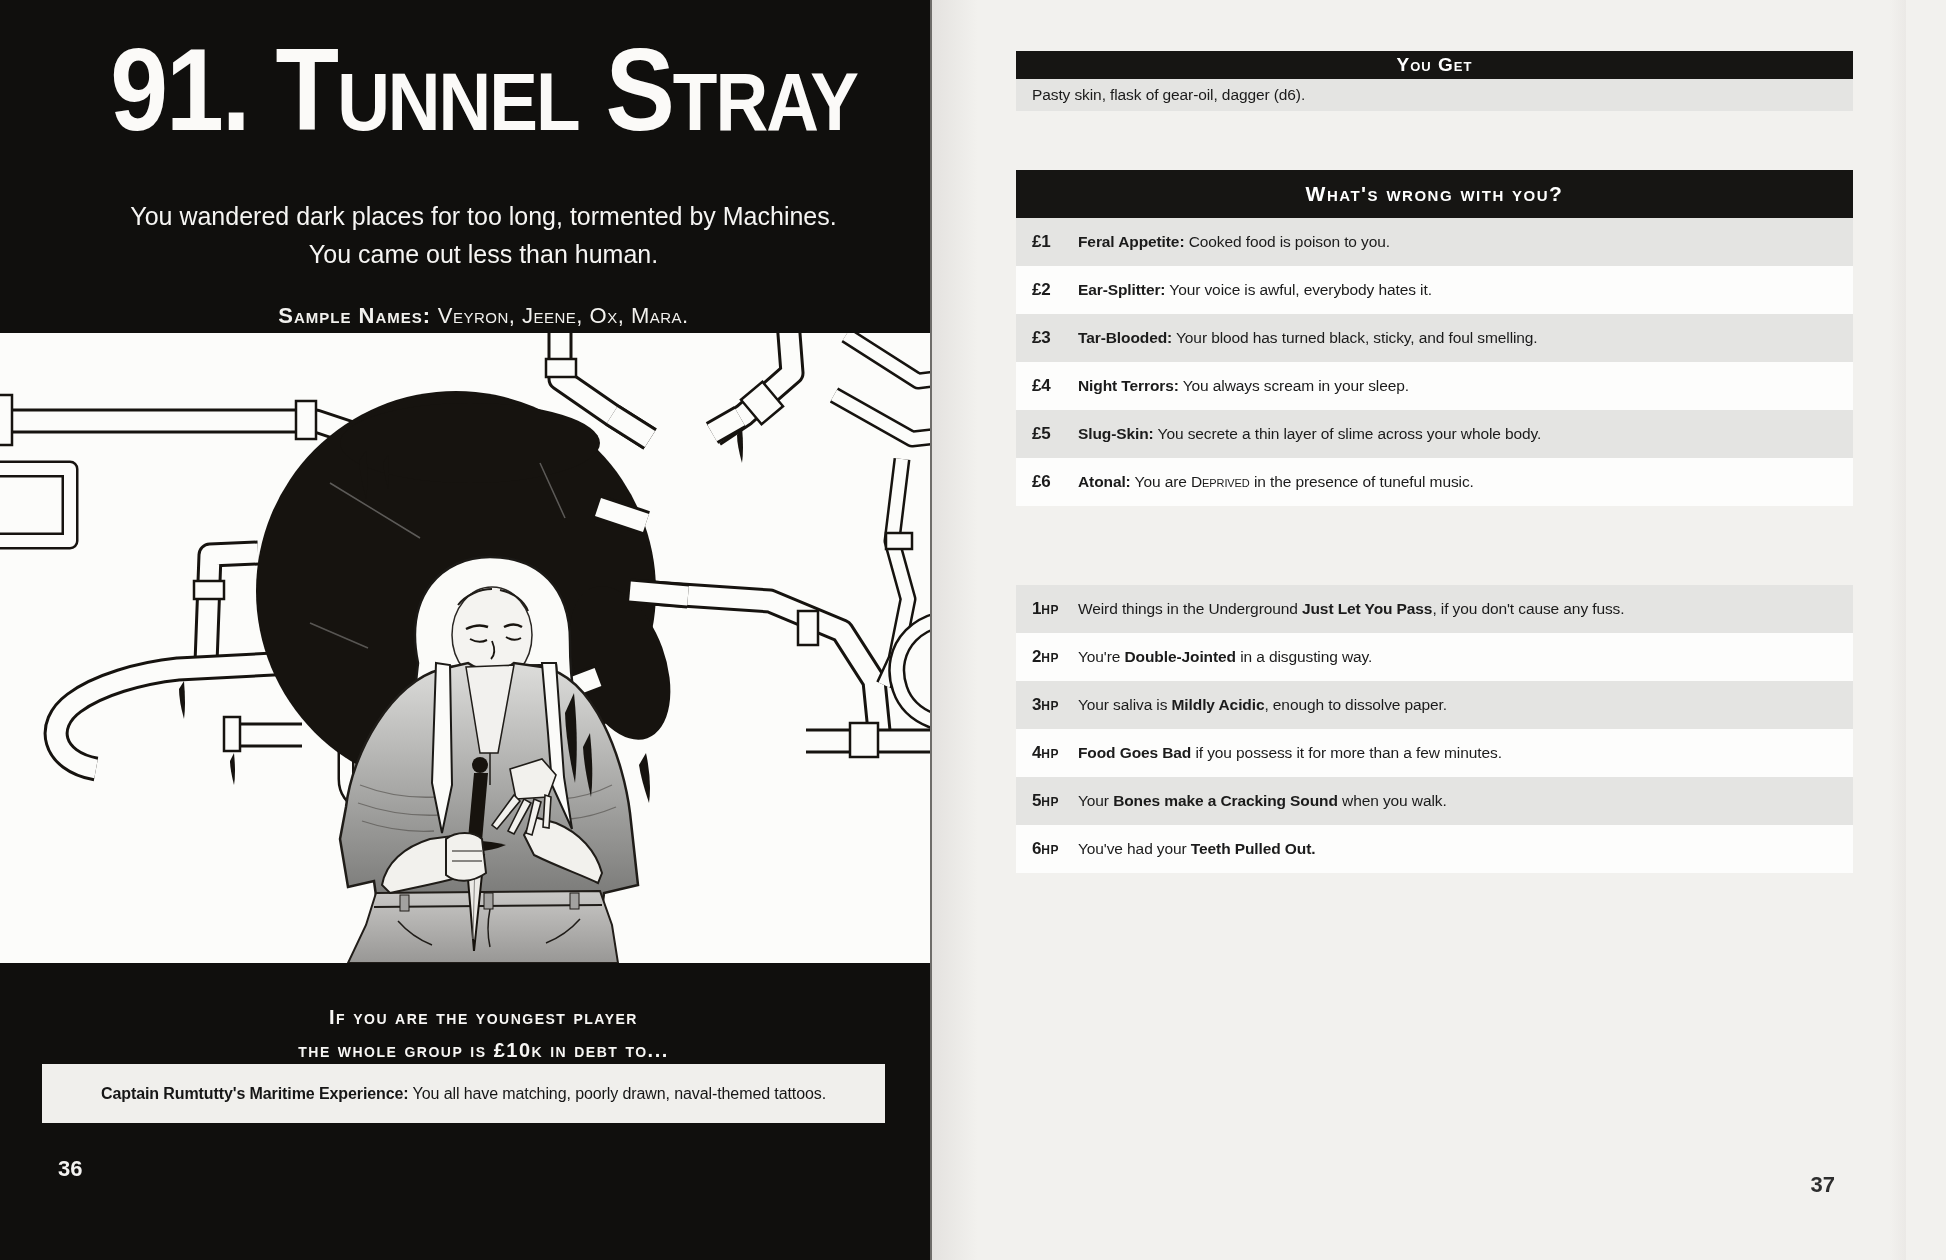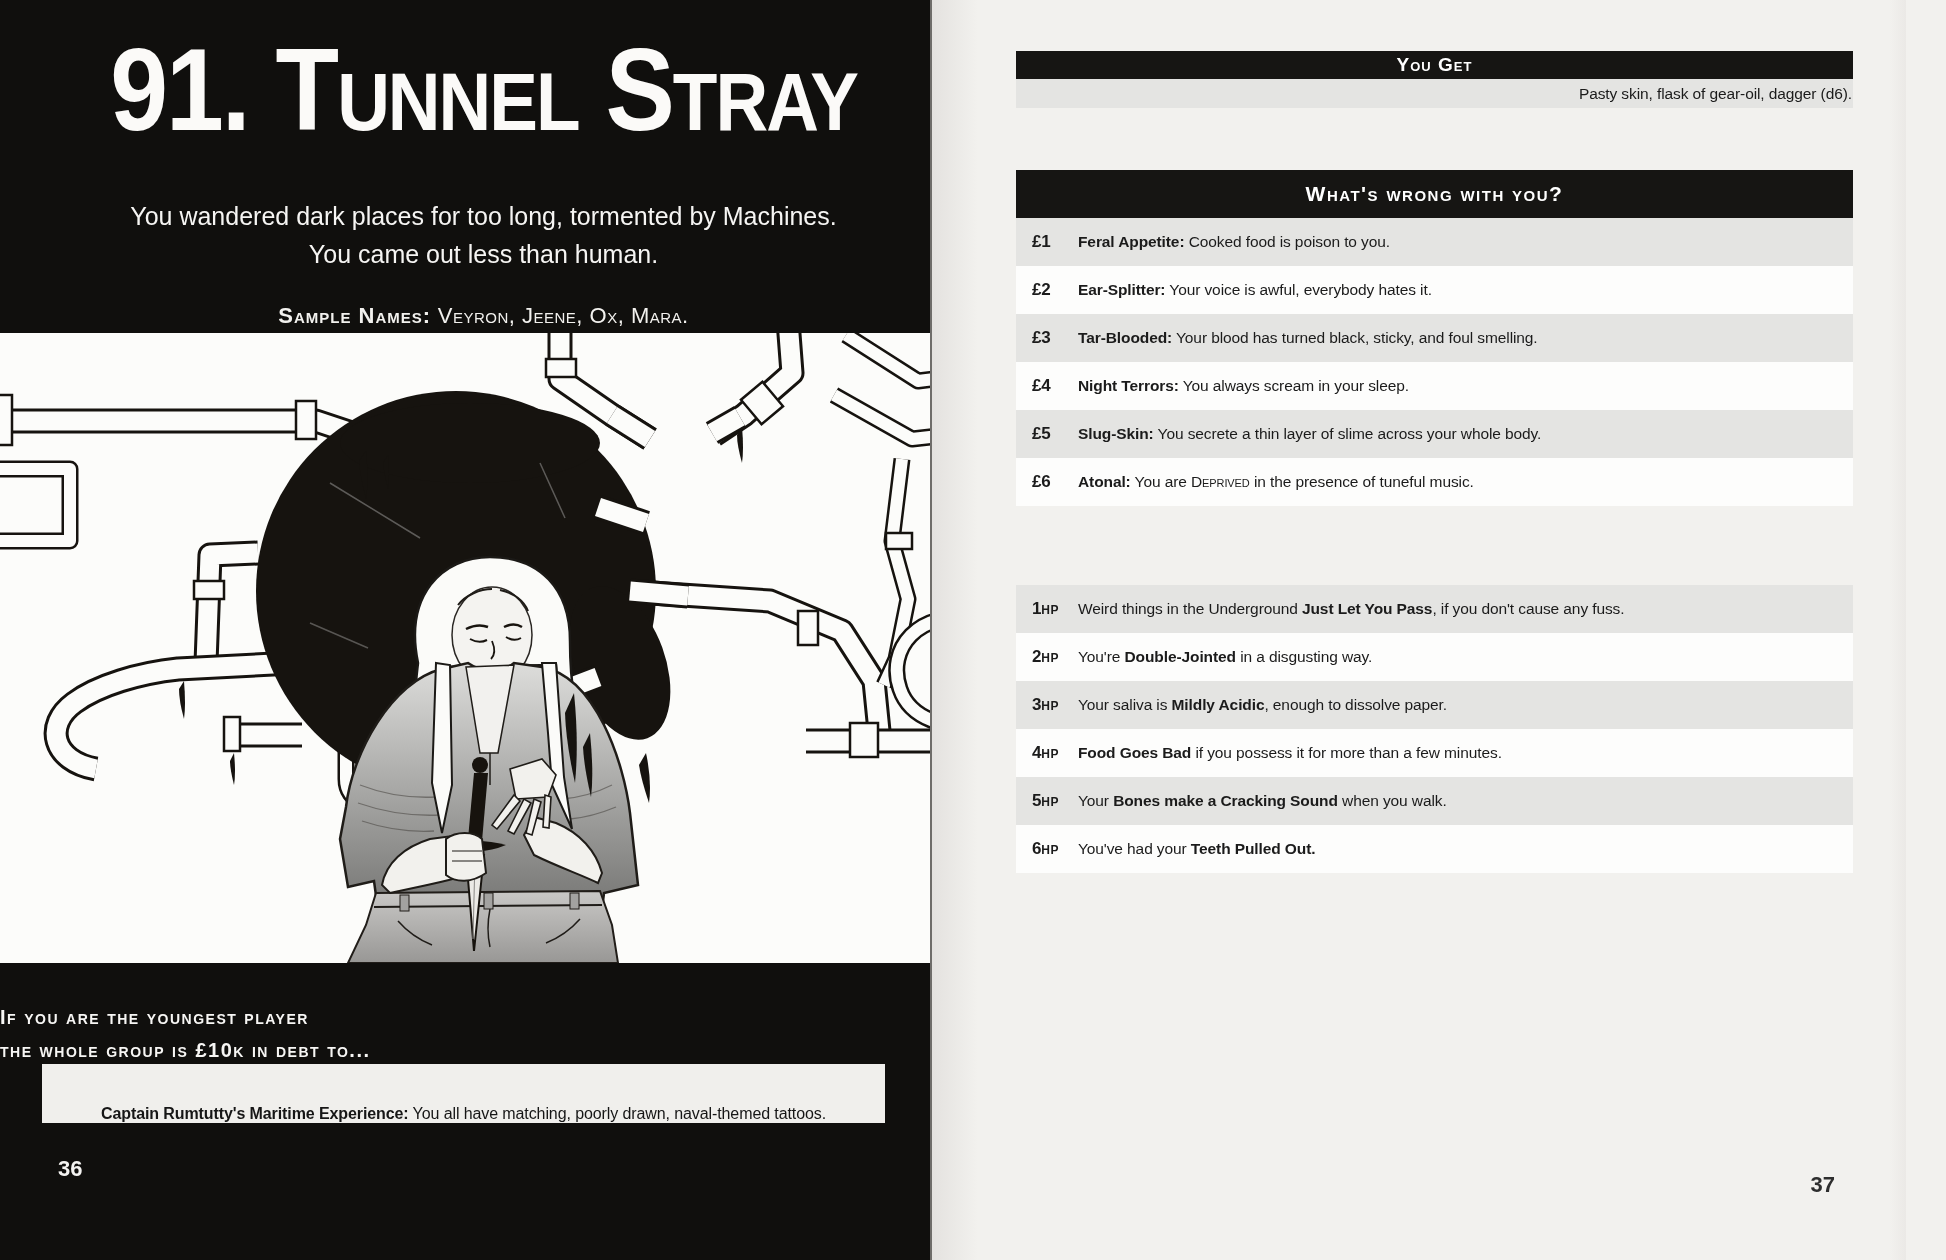--- a/index.html
+++ b/index.html
@@ -18,24 +18,24 @@
   
   .page-left{position:absolute;left:0;top:0;width:967px;height:1260px;background:var(--page-black);color:#fbfaf8;}
   .title{position:absolute;top:26px;left:0;width:100%;text-align:center;
          font-size:104px;font-weight:bold;font-variant:small-caps;letter-spacing:-2px;line-height:1.1;
          transform:scaleY(1.12);transform-origin:top center;white-space:nowrap;}
   .desc{position:absolute;top:198px;left:0;width:100%;text-align:center;font-size:25px;line-height:1.5;color:#f6f5f3;}
   .samples{position:absolute;top:303px;left:0;width:100%;text-align:center;font-variant:small-caps;font-size:22px;letter-spacing:.5px;color:#f2f1ee;}
   .samples .b{font-weight:bold;letter-spacing:1px;}
   .illo{position:absolute;left:0;top:333px;width:967px;height:630px;background:#fcfcfa;overflow:hidden;}
   .illo svg{display:block;width:100%;height:100%;}
-  .debt{position:absolute;top:1001px;left:0;width:100%;font-weight:bold;font-variant:small-caps;
+  .debt{position:absolute;top:1001px;left:0;width:100%;text-align:center;font-weight:bold;font-variant:small-caps;
         font-size:20px;letter-spacing:1.5px;line-height:1.67;color:#f7f6f4;}
   .debt-box{position:absolute;left:42px;top:1064px;width:843px;height:59px;background:#f0efec;color:#161616;
-            display:flex;align-items:flex-end;justify-content:center;font-size:16px;letter-spacing:-.1px;padding:0 18px;text-align:center;}
+            display:flex;align-items:center;justify-content:center;font-size:16px;letter-spacing:-.1px;padding:0 18px;text-align:center;}
   .debt-box .b{font-weight:bold;}
   .pageno{font-size:22px;font-weight:bold;}
   .pageno-l{position:absolute;left:58px;top:1156px;color:#f4f3f1;}
 
   
   .spine{position:absolute;left:967px;top:0;width:3px;height:1260px;background:#dcdbd7;}
 
   
   .page-right{position:absolute;left:930px;top:0;width:976px;height:1260px;
       border-left:2px solid #6f6d6a;
@@ -43,21 +43,21 @@
   .pageno-r{position:absolute;right:71px;top:1156px;color:#2e2e2e;margin-top:16px;}
 
   .rtable{position:absolute;left:84px;width:837px;}
   .thead{background:var(--header-black);color:#fff;height:48px;display:flex;align-items:center;justify-content:center;
          font-weight:bold;font-variant:small-caps;font-size:21px;letter-spacing:1.5px;}
   .t-small .thead{height:28px;font-size:19px;letter-spacing:1px;}
   .trow{display:flex;align-items:center;height:48px;padding:0 14px 0 16px;font-size:15.5px;letter-spacing:-.1px;color:var(--ink);}
   .t-small .trow{height:29px;font-size:15.5px;}
   .trow.gray{background:var(--row-gray);}
   .trow.white{background:var(--row-white);}
-  .trow.center{justify-content:flex-end;padding:1px;}
+  .trow.center{justify-content:flex-start;padding:16px;}
   .trow .die{flex:none;width:46px;font-weight:bold;font-size:17px;white-space:nowrap;}
   .trow .die .die-small{font-size:12px;letter-spacing:.5px;}
   .rtext .b{font-weight:bold;}
   .rtext .sc{font-variant:small-caps;}
 </style>
 </head>
 <body>
 
 <div class="spread">
 

